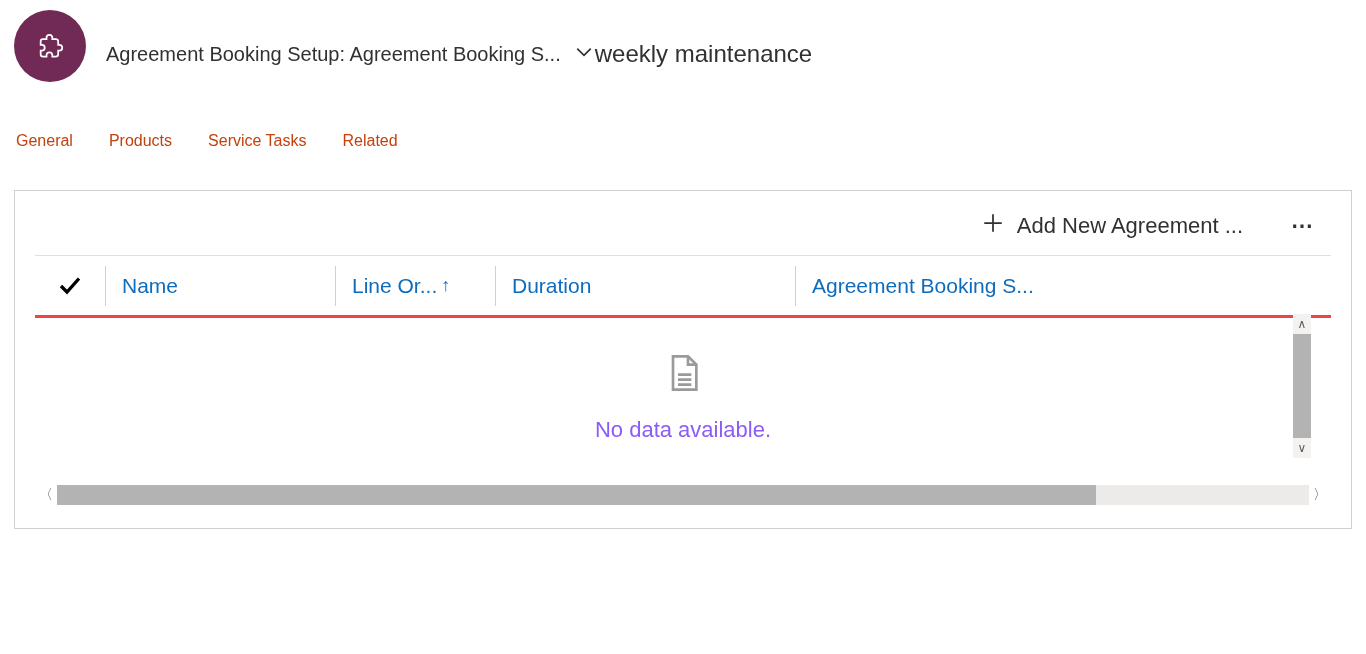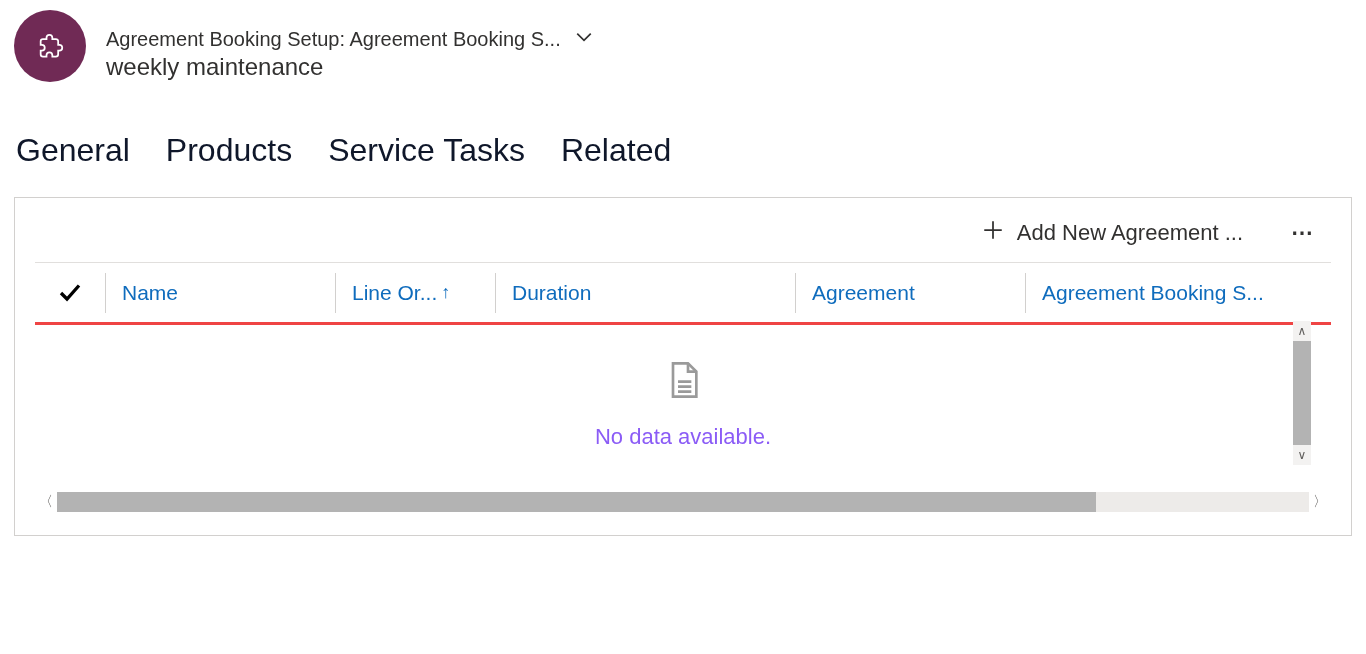--- a/index.html
+++ b/index.html
@@ -21,21 +21,21 @@
     width: 72px;
     height: 72px;
     border-radius: 50%;
     background: #702a55;
     display: flex;
     align-items: center;
     justify-content: center;
     flex-shrink: 0;
   }
   .entity-icon svg { fill: #fff; }
-  .header-text { display: flex; flex-direction: column; gap: 2px; margin-top: 16px; }
+  .header-text { display: flex; gap: 2px; margin-top: 16px; }
   .breadcrumb-row { display: flex; align-items: center; gap: 14px; }
   .breadcrumb {
     font-size: 20px;
     color: #323130;
     max-width: 500px;
     white-space: nowrap;
     overflow: hidden;
     text-overflow: ellipsis;
   }
   .chevron-down { cursor: pointer; }
@@ -43,32 +43,32 @@
     font-size: 24px;
     font-weight: 400;
     color: #323130;
   }
   .tabs {
     display: flex;
     gap: 36px;
     padding: 50px 16px 0 16px;
   }
   .tab {
-    font-size: 32px;
-    color: #0f172a;
+    font-size: 16px;
+    color: #c2410c;
     cursor: pointer;
     padding-bottom: 10px;
     border-bottom: 4px solid transparent;
   }
   .tab.active {
     font-weight: 600;
     border-bottom-color: #0078d4;
   }
   .panel {
-    margin: 14px 14px 0 14px;
+    margin: 26px 14px 0 14px;
     border: 1px solid #d2d0ce;
     padding: 18px 20px 20px 20px;
     position: relative;
   }
   .panel-actions {
     display: flex;
     justify-content: flex-end;
     align-items: center;
     gap: 40px;
     padding: 0 8px 12px 0;
@@ -245,23 +245,20 @@
       <div class="col col-name">
         <span>Name</span>
       </div>
       <div class="col col-line">
         <span>Line Or...</span>
         <span class="sort-arrow">↑</span>
       </div>
       <div class="col col-duration">
         <span>Duration</span>
       </div>
-      <div class="col col-agreement">
-        <span>Agreement</span>
-      </div>
       <div class="col col-booking">
         <span>Agreement Booking S...</span>
       </div>
     </div>
 
     <div class="empty">
       <span>
         <svg width="40" height="40" viewBox="0 0 24 24" fill="none" stroke="#9a9a9a" stroke-width="1.6">
           <path d="M6 2h9l5 5v15H6z"></path>
           <path d="M15 2v5h5"></path>

